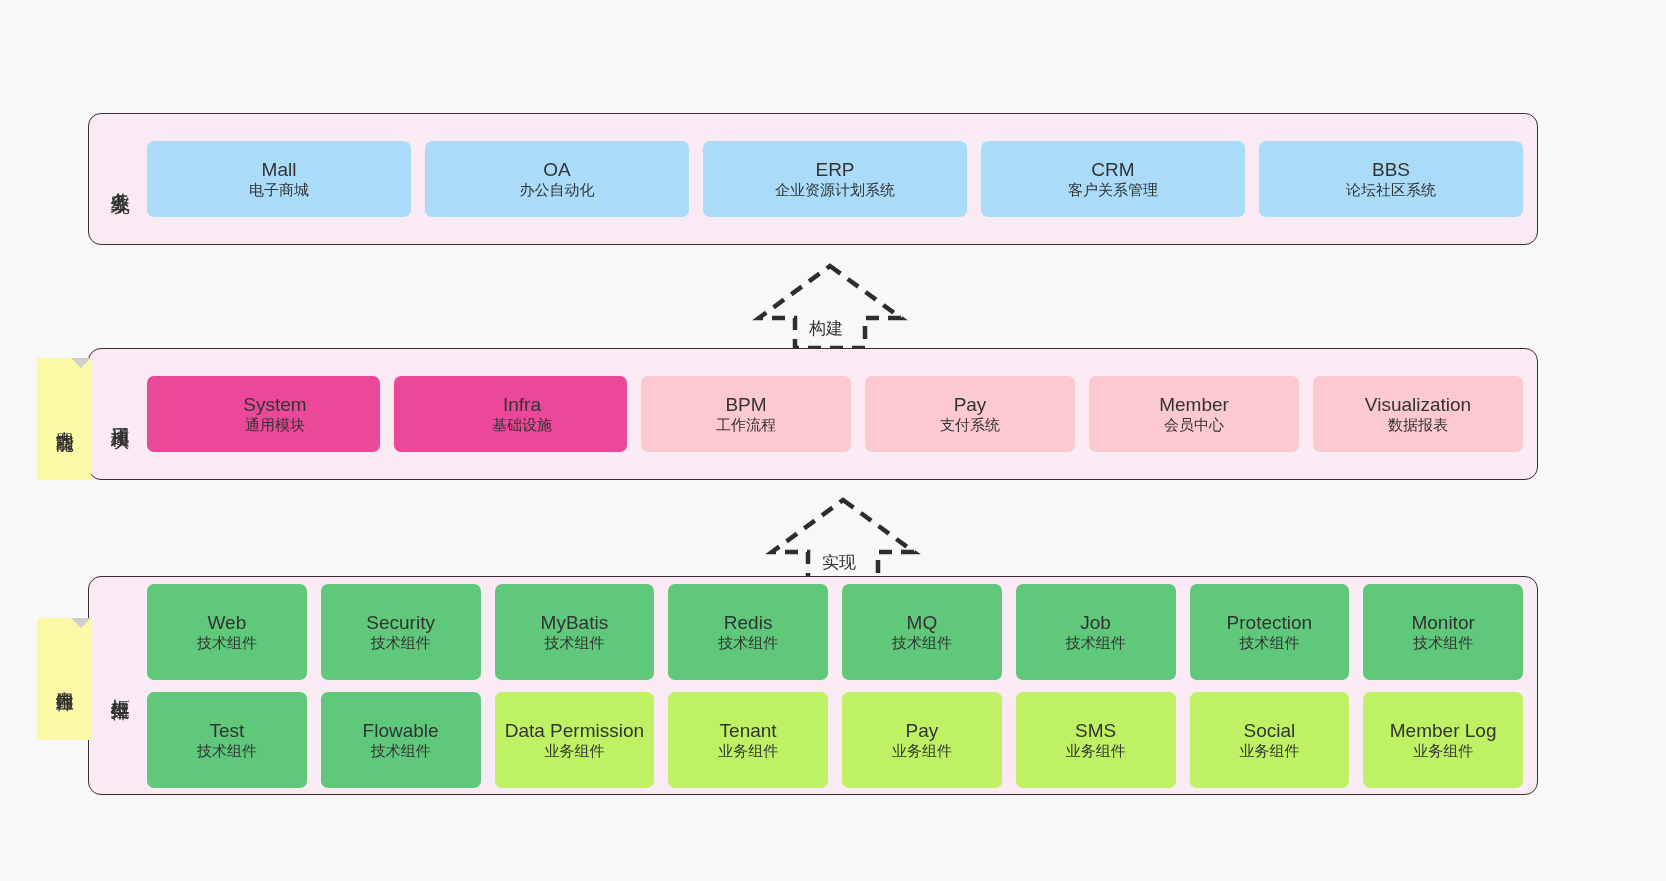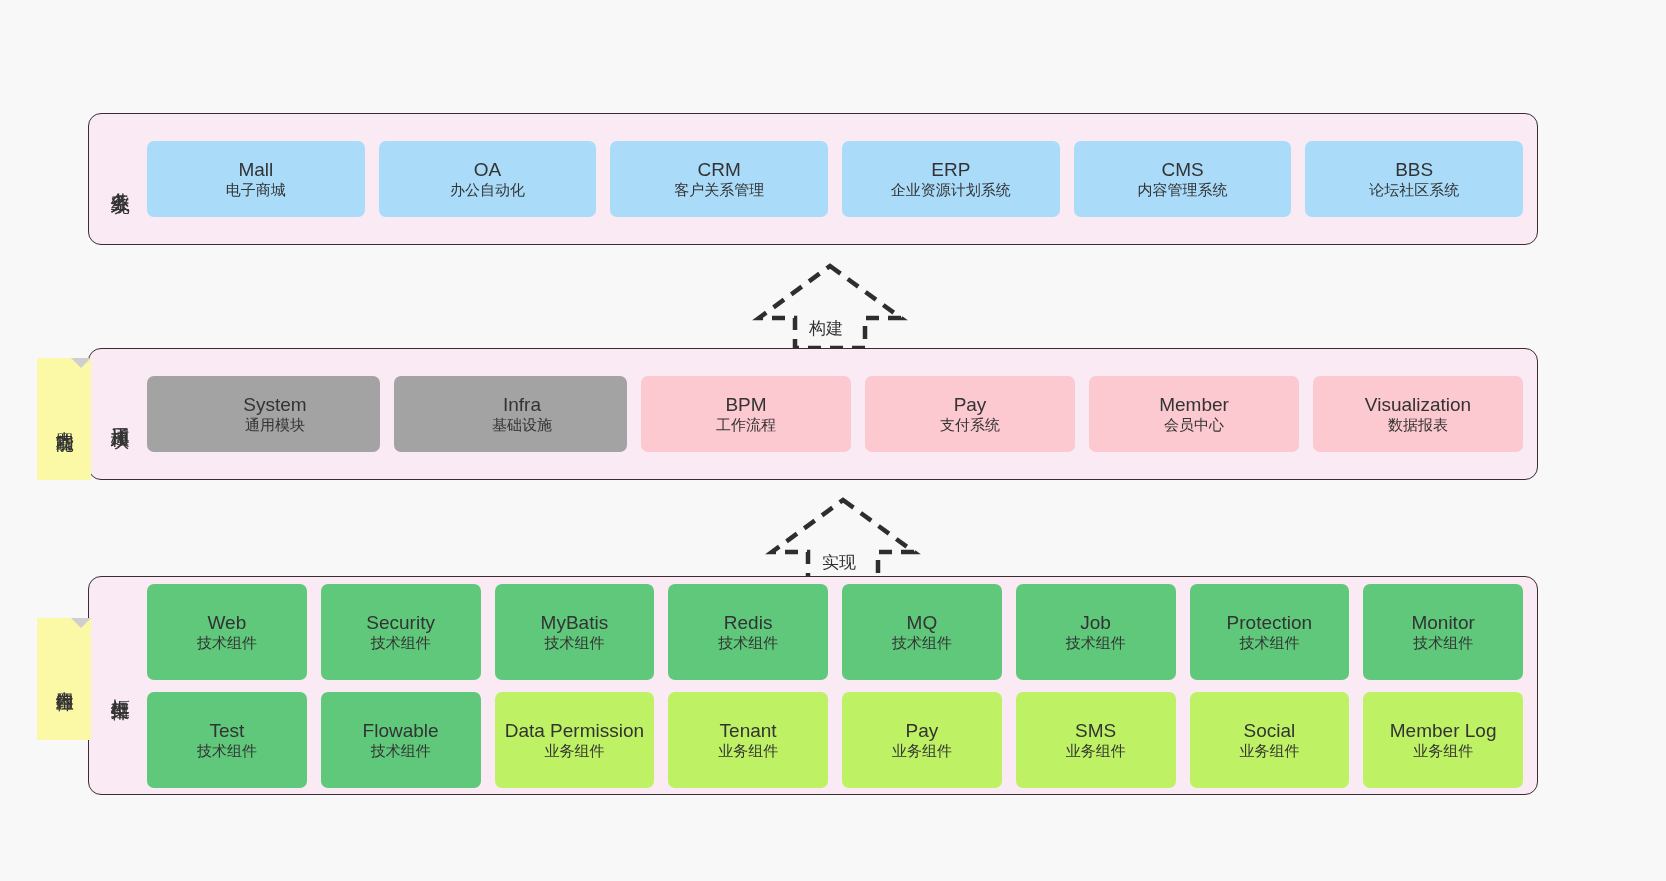--- a/index.html
+++ b/index.html
@@ -80,21 +80,21 @@
     text-align:center;
     color:#333333;
     box-sizing:border-box;
     padding:2px 6px;
   }
   .card .sub{font-size:15px;}
   .card .ttl{font-size:19px;}
 
   
   .c-blue      {background:#aadcfa;}
-  .c-red-strong{background:#a3a3a3;padding-left:29px;}
+  .c-red-strong{background:#ec4899;padding-left:29px;}
   .c-red-soft  {background:#fbc9cf;}
   .c-green-strong{background:#5fc87a;}
   .c-green-soft  {background:#bef264;}
 
   
   #layer-framework .card{height:96px;}
 
   
   .note{
     position:absolute;
@@ -155,30 +155,26 @@
     <div class="cards">
       <div class="card c-blue">
         <div class="ttl">Mall</div>
         <div class="sub">电子商城</div>
       </div>
       <div class="card c-blue">
         <div class="ttl">OA</div>
         <div class="sub">办公自动化</div>
       </div>
       <div class="card c-blue">
+        <div class="ttl">ERP</div>
+        <div class="sub">企业资源计划系统</div>
+      </div>
+      <div class="card c-blue">
         <div class="ttl">CRM</div>
         <div class="sub">客户关系管理</div>
-      </div>
-      <div class="card c-blue">
-        <div class="ttl">ERP</div>
-        <div class="sub">企业资源计划系统</div>
-      </div>
-      <div class="card c-blue">
-        <div class="ttl">CMS</div>
-        <div class="sub">内容管理系统</div>
       </div>
       <div class="card c-blue">
         <div class="ttl">BBS</div>
         <div class="sub">论坛社区系统</div>
       </div>
     </div>
   </div>
 
   <div class="arrow" id="arrow-build">
     <svg width="150" height="90" viewBox="0 0 150 90">

